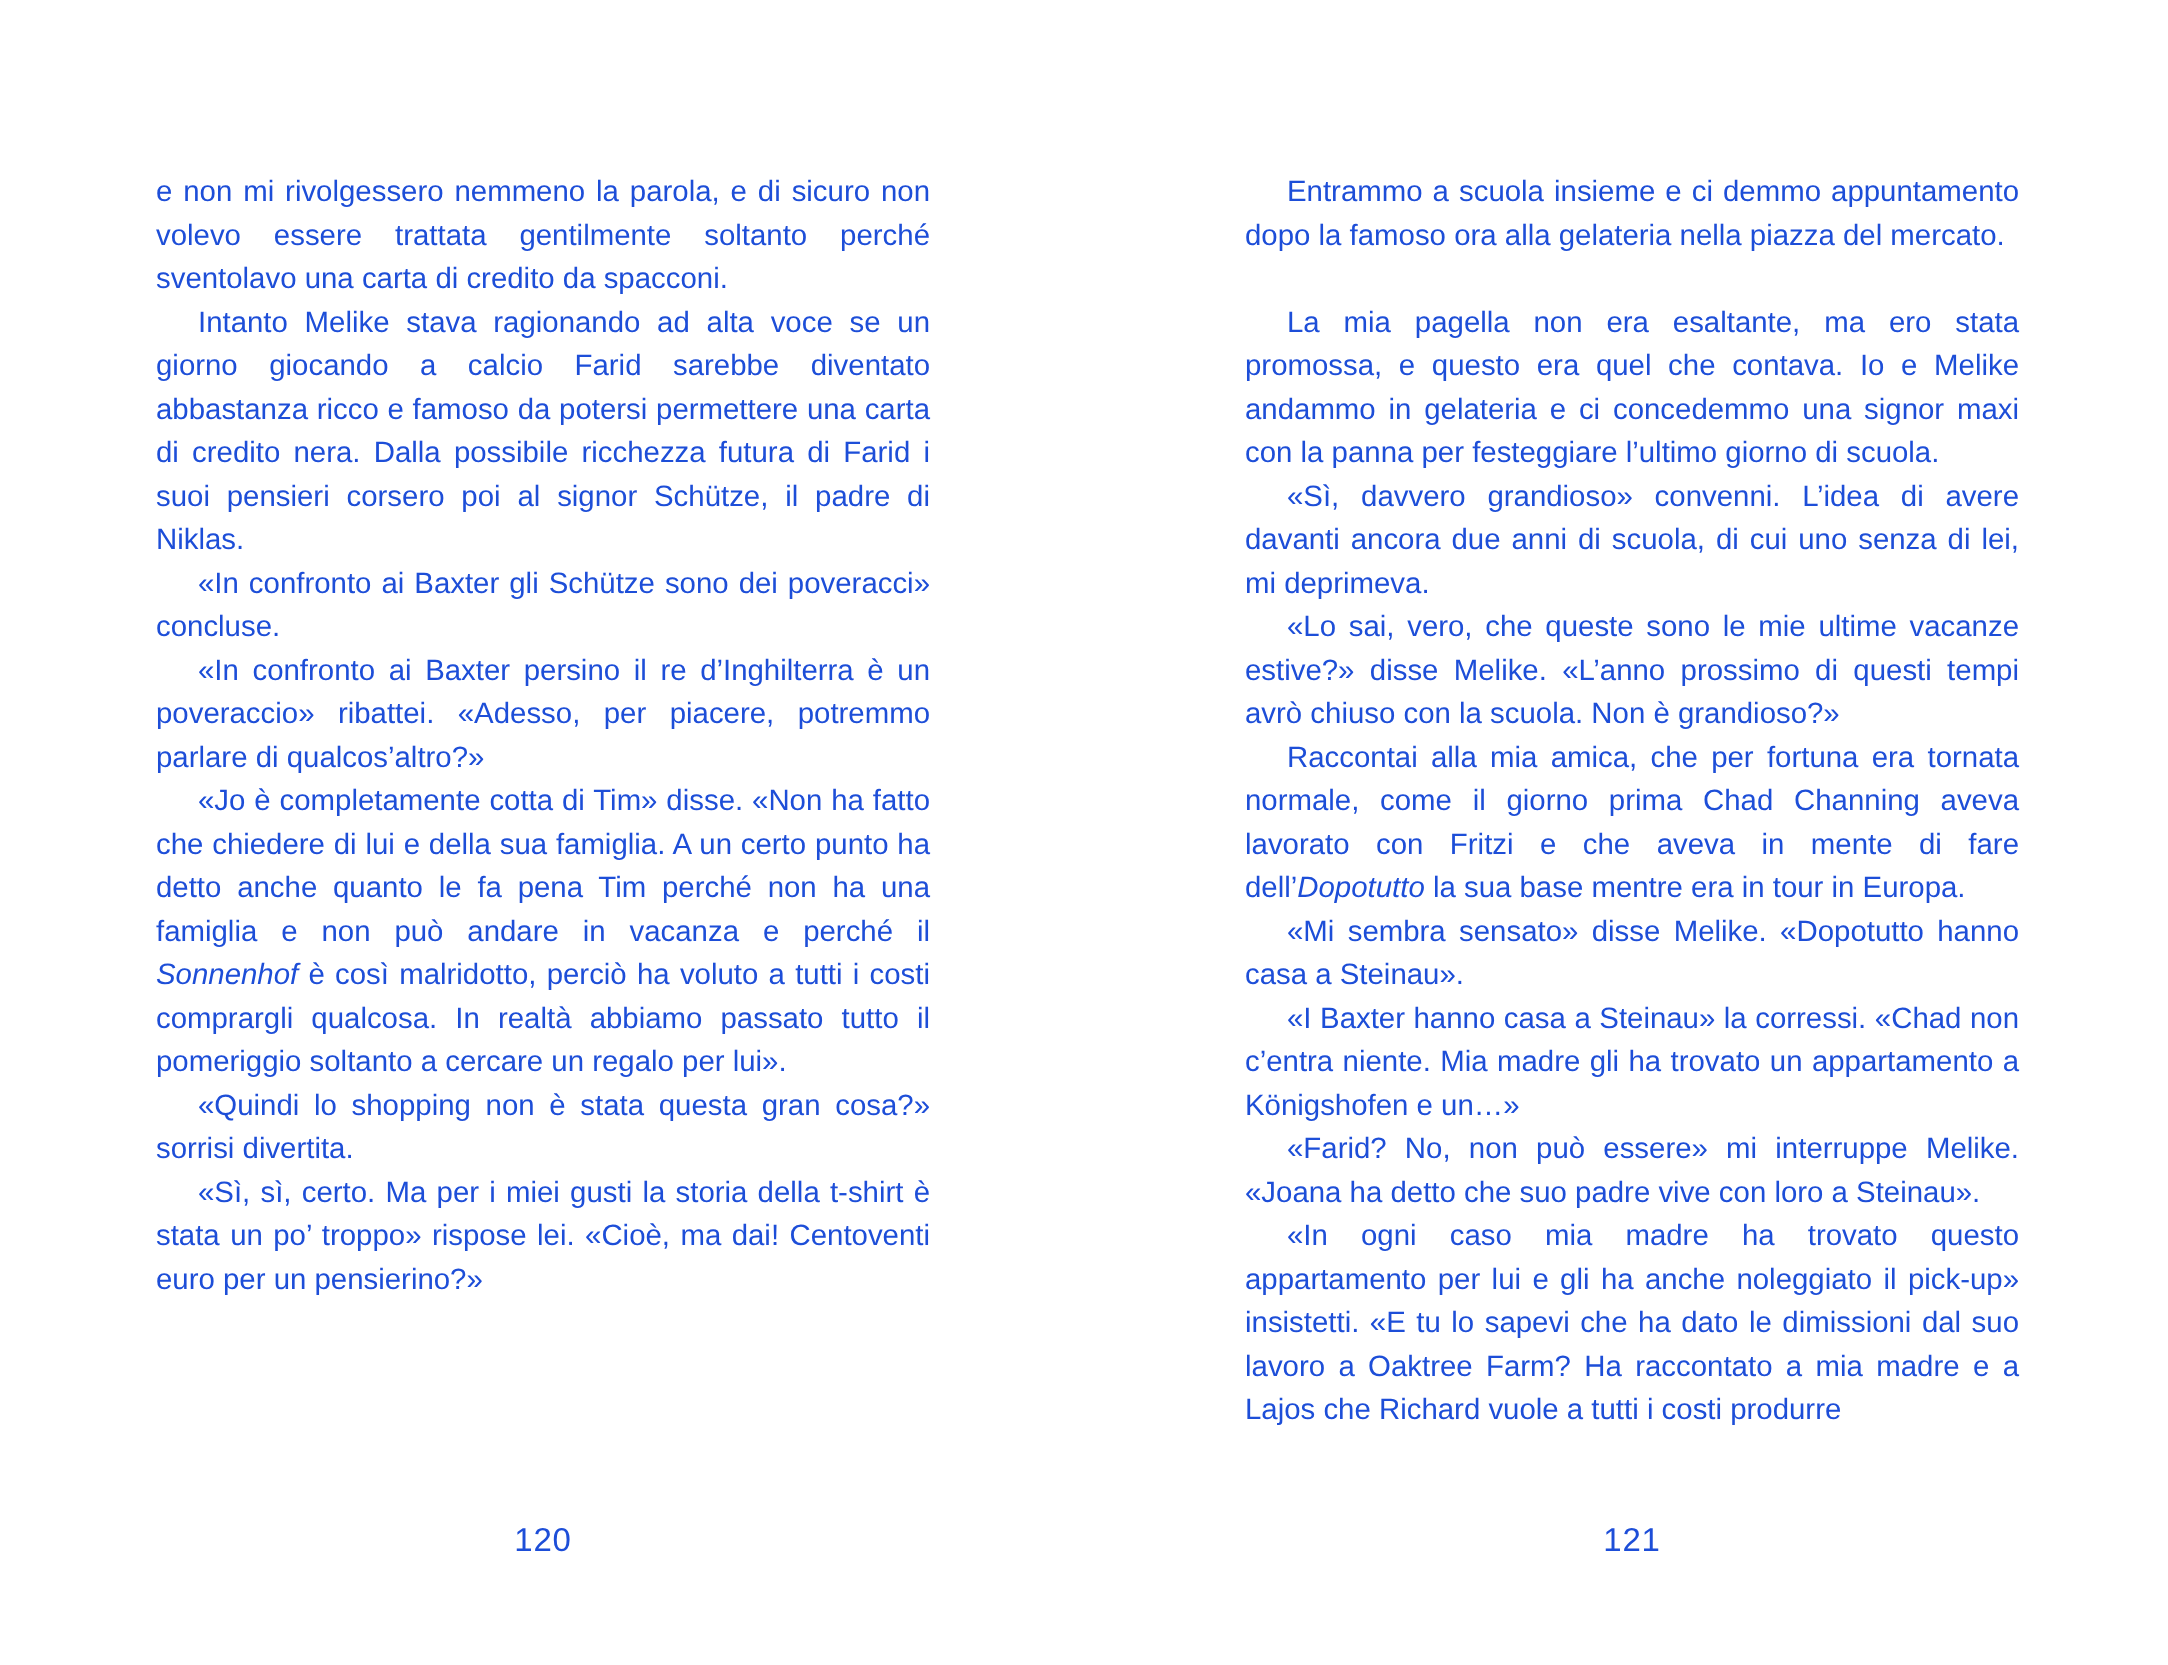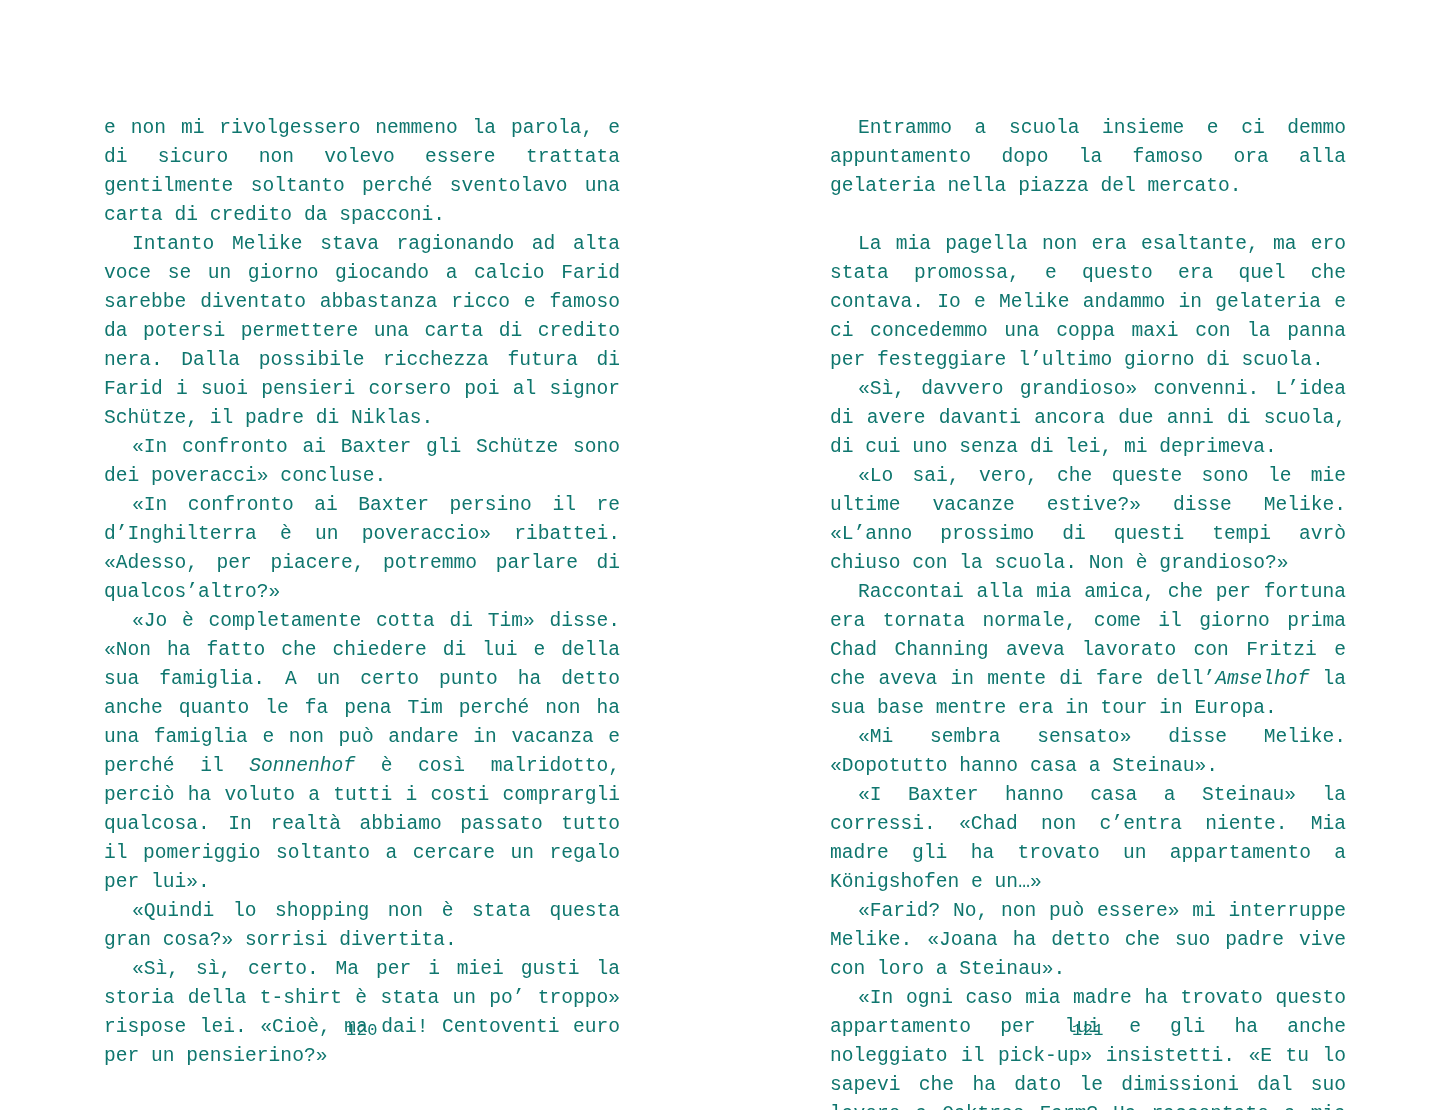--- a/index.html
+++ b/index.html
@@ -5,22 +5,22 @@
   html, body {
     margin: 0;
     padding: 0;
     background: #ffffff;
   }
   .spread {
     position: relative;
     width: 1445px;
     height: 1110px;
     background: #ffffff;
-    font-family: Liberation Mono, monospace;
-    color: #0f766e;
+    font-family: Liberation Sans, sans-serif;
+    color: #1d4ed8;
     overflow: hidden;
   }
   .page {
     position: absolute;
     top: 0;
     height: 1110px;
     width: 723px;
   }
   .page.left  { left: 0; }
   .page.right { left: 722px; }
@@ -42,21 +42,21 @@
   }
   .text-block p.indent   { text-indent: 28px; }
   .text-block p.noindent { text-indent: 0; }
   .text-block p.space-before { margin-top: 29px; }
   .text-block .italic { font-style: italic; }
   .page-number {
     position: absolute;
     bottom: 70px;
     width: 516px;
     text-align: center;
-    font-size: 17px;
+    font-size: 22px;
     letter-spacing: 0.5px;
   }
   .page.left  .page-number { left: 104px; }
   .page.right .page-number { left: 108px; text-align: center; }
 </style>
 </head>
 <body>
 
 <div class="spread">
 
@@ -69,24 +69,24 @@
         <p class="indent"><span>«Jo è completamente cotta di Tim» disse. «Non ha fatto che chiedere di lui e della sua famiglia. A un certo punto ha detto anche quanto le fa pena Tim perché non ha una famiglia e non può andare in vacanza e perché il </span><span class="italic">Sonnenhof</span><span> è così malridotto, perciò ha voluto a tutti i costi comprargli qualcosa. In realtà abbiamo passato tutto il pomeriggio soltanto a cercare un regalo per lui».</span></p>
         <p class="indent"><span>«Quindi lo shopping non è stata questa gran cosa?» sorrisi divertita.</span></p>
         <p class="indent"><span>«Sì, sì, certo. Ma per i miei gusti la storia della t-shirt è stata un po’ troppo» rispose lei. «Cioè, ma dai! Centoventi euro per un pensierino?»</span></p>
       </div>
     <div class="page-number">120</div>
   </div>
 
   <div class="page right">
     <div class="text-block">
         <p class="indent"><span>Entrammo a scuola insieme e ci demmo appuntamento dopo la famoso ora alla gelateria nella piazza del mercato.</span></p>
-        <p class="indent space-before"><span>La mia pagella non era esaltante, ma ero stata promossa, e questo era quel che contava. Io e Melike andammo in gelateria e ci concedemmo una coppa maxi con la panna per festeggiare l’ultimo giorno di scuola.</span></p>
+        <p class="indent space-before"><span>La mia pagella non era esaltante, ma ero stata promossa, e questo era quel che contava. Io e Melike andammo in gelateria e ci concedemmo una signor maxi con la panna per festeggiare l’ultimo giorno di scuola.</span></p>
         <p class="indent"><span>«Sì, davvero grandioso» convenni. L’idea di avere davanti ancora due anni di scuola, di cui uno senza di lei, mi deprimeva.</span></p>
         <p class="indent"><span>«Lo sai, vero, che queste sono le mie ultime vacanze estive?» disse Melike. «L’anno prossimo di questi tempi avrò chiuso con la scuola. Non è grandioso?»</span></p>
-        <p class="indent"><span>Raccontai alla mia amica, che per fortuna era tornata normale, come il giorno prima Chad Channing aveva lavorato con Fritzi e che aveva in mente di fare dell’</span><span class="italic">Amselhof</span><span> la sua base mentre era in tour in Europa.</span></p>
+        <p class="indent"><span>Raccontai alla mia amica, che per fortuna era tornata normale, come il giorno prima Chad Channing aveva lavorato con Fritzi e che aveva in mente di fare dell’</span><span class="italic">Dopotutto</span><span> la sua base mentre era in tour in Europa.</span></p>
         <p class="indent"><span>«Mi sembra sensato» disse Melike. «Dopotutto hanno casa a Steinau».</span></p>
         <p class="indent"><span>«I Baxter hanno casa a Steinau» la corressi. «Chad non c’entra niente. Mia madre gli ha trovato un appartamento a Königshofen e un…»</span></p>
         <p class="indent"><span>«Farid? No, non può essere» mi interruppe Melike. «Joana ha detto che suo padre vive con loro a Steinau».</span></p>
         <p class="indent"><span>«In ogni caso mia madre ha trovato questo appartamento per lui e gli ha anche noleggiato il pick-up» insistetti. «E tu lo sapevi che ha dato le dimissioni dal suo lavoro a Oaktree Farm? Ha raccontato a mia madre e a Lajos che Richard vuole a tutti i costi produrre</span></p>
       </div>
     <div class="page-number">121</div>
   </div>
 
 </div>
 

